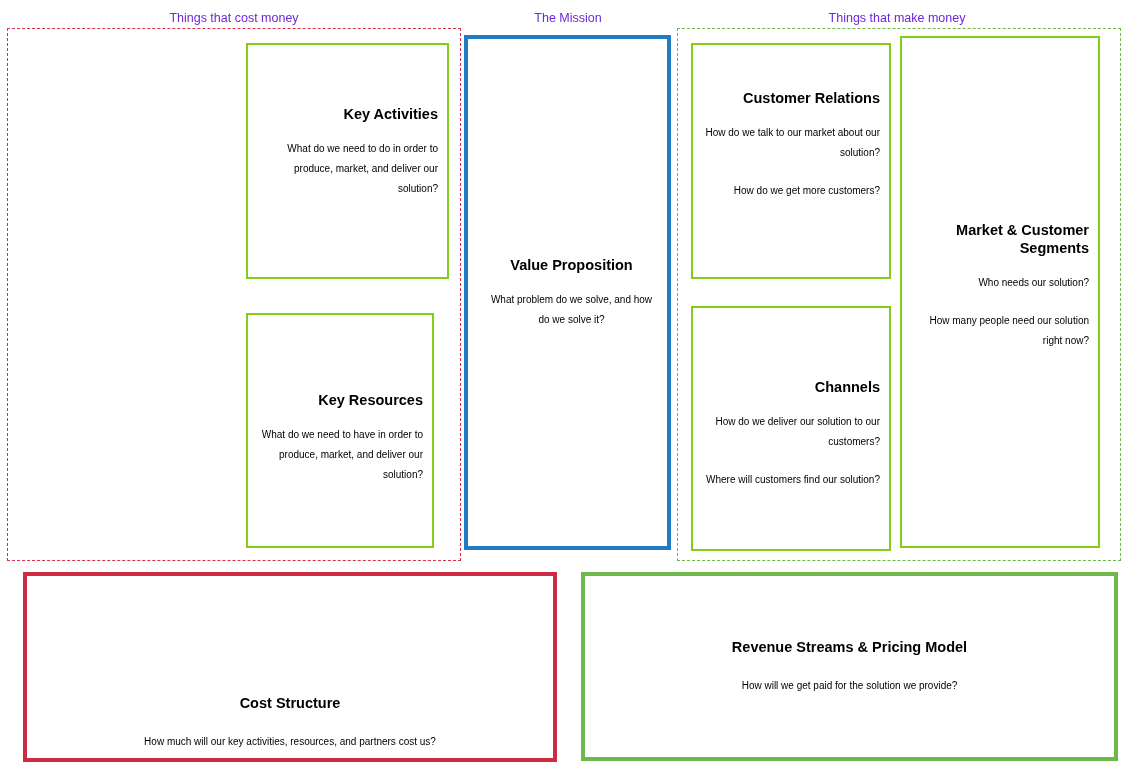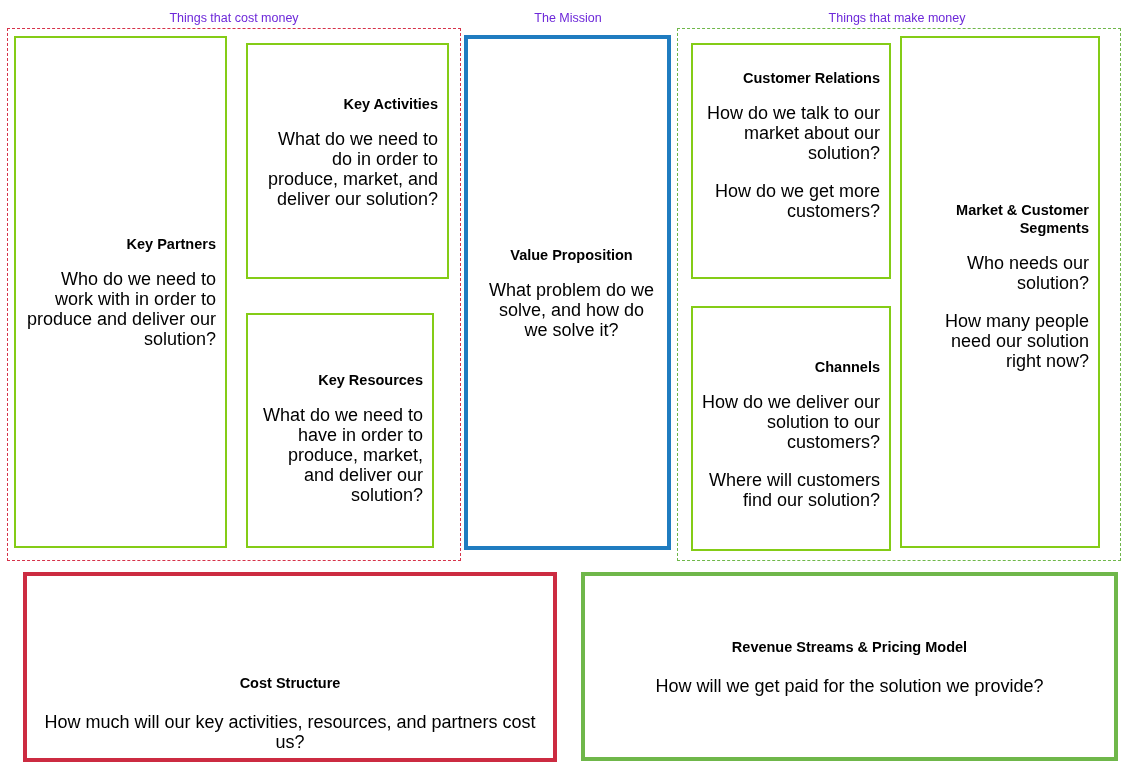--- a/index.html
+++ b/index.html
@@ -69,21 +69,21 @@
   .cell.green  { border: 4px solid #6fb74a; }
 
   .cell-title {
     font-size: 14.5px;
     font-weight: bold;
     line-height: 18px;
     margin: 0 0 16px 0;
     color: #000;
   }
   .cell-body {
-    font-size: 18px;
+    font-size: 10px;
     line-height: 20px;
     color: #000;
     margin: 0;
   }
   .cell-body + .cell-body { margin-top: 18px; }
 
   
   .align-mid   { justify-content: center; }
 
   
@@ -114,26 +114,20 @@
 
 <div id="canvas-root">
 
   <div class="group-box cost"></div>
   <div class="group-box make"></div>
 
   <div class="group-label cost-label">Things that cost money</div>
   <div class="group-label mission-label">The Mission</div>
   <div class="group-label make-label">Things that make money</div>
 
-  <div class="cell thin align-mid" id="cell-key-partners">
-    <div class="stack">
-      <div class="cell-title">Key Partners</div>
-      <div class="cell-body">Who do we need to work with in order to produce and deliver our solution?</div>
-    </div>
-  </div>
 
   <div class="cell thin align-mid" id="cell-key-activities">
     <div class="stack">
       <div class="cell-title">Key Activities</div>
       <div class="cell-body">What do we need to do in order to produce, market, and deliver our solution?</div>
     </div>
   </div>
 
   <div class="cell thin align-mid" id="cell-key-resources">
     <div class="stack">

